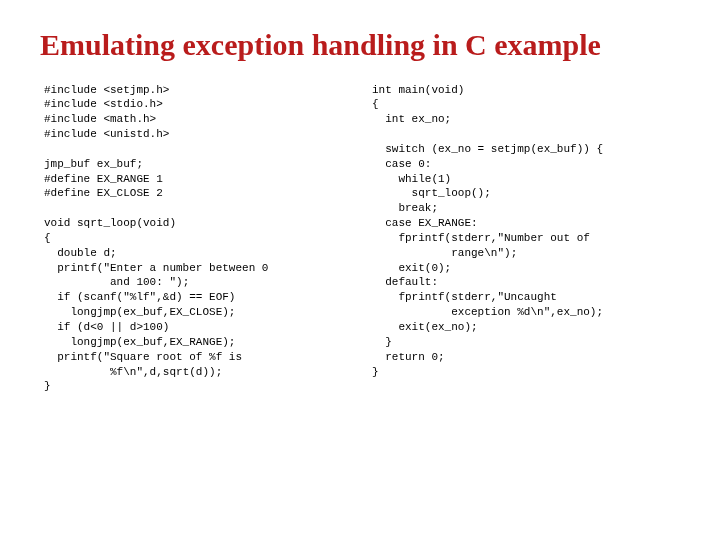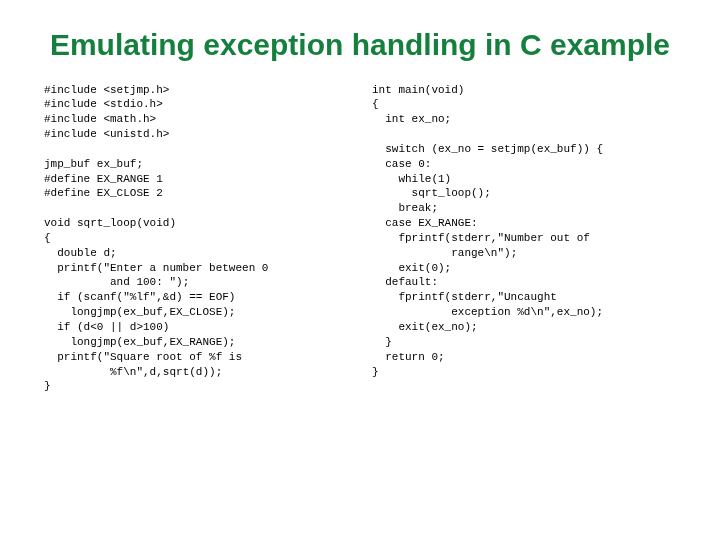--- a/index.html
+++ b/index.html
@@ -13,26 +13,26 @@
   }
   .slide {
     width: 720px;
     height: 540px;
     box-sizing: border-box;
     padding: 28px 40px 20px 40px;
     display: flex;
     flex-direction: column;
   }
   .title {
-    font-family: Liberation Sans, sans-serif;
+    font-family: Liberation Serif, serif;
     font-weight: 700;
     font-size: 30px;
     line-height: 1.15;
-    text-align: center;
-    color: #15803d;
+    text-align: left;
+    color: #b91c1c;
     margin: 0 0 20px 0;
   }
   .columns {
     display: flex;
     flex-direction: row;
     gap: 24px;
     flex: 1;
     padding: 0 4px;
   }
   .col {

